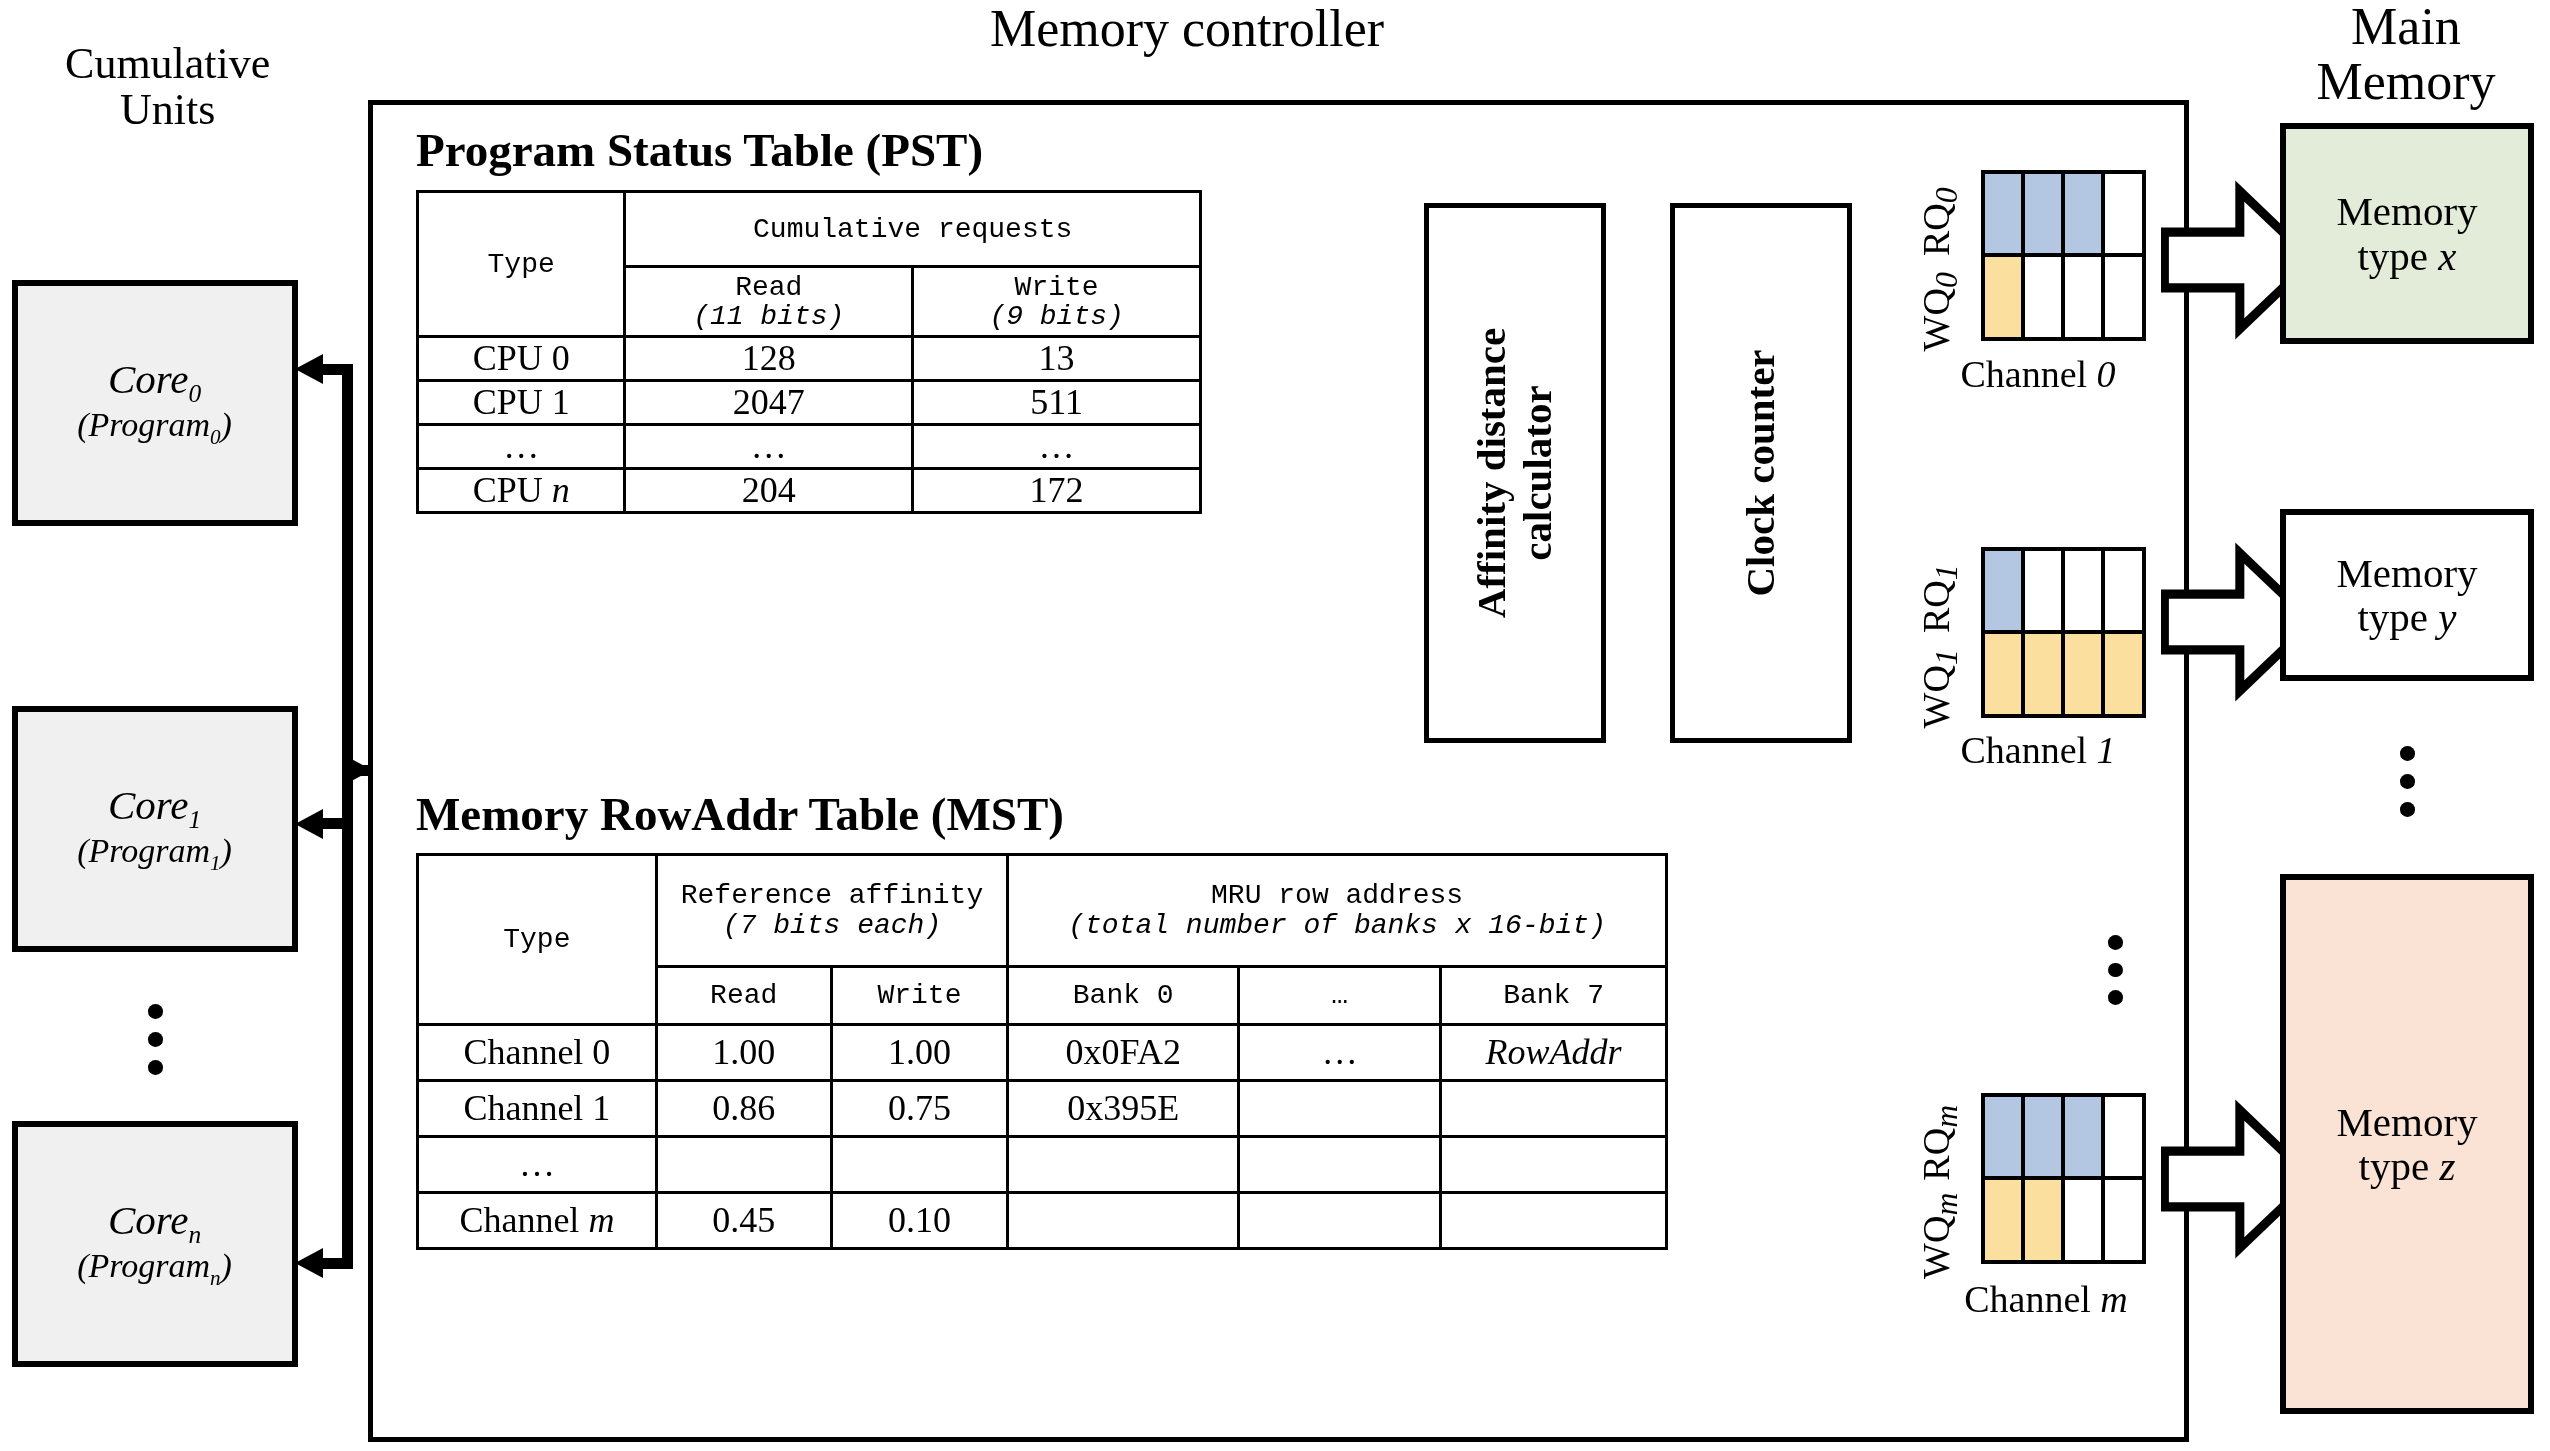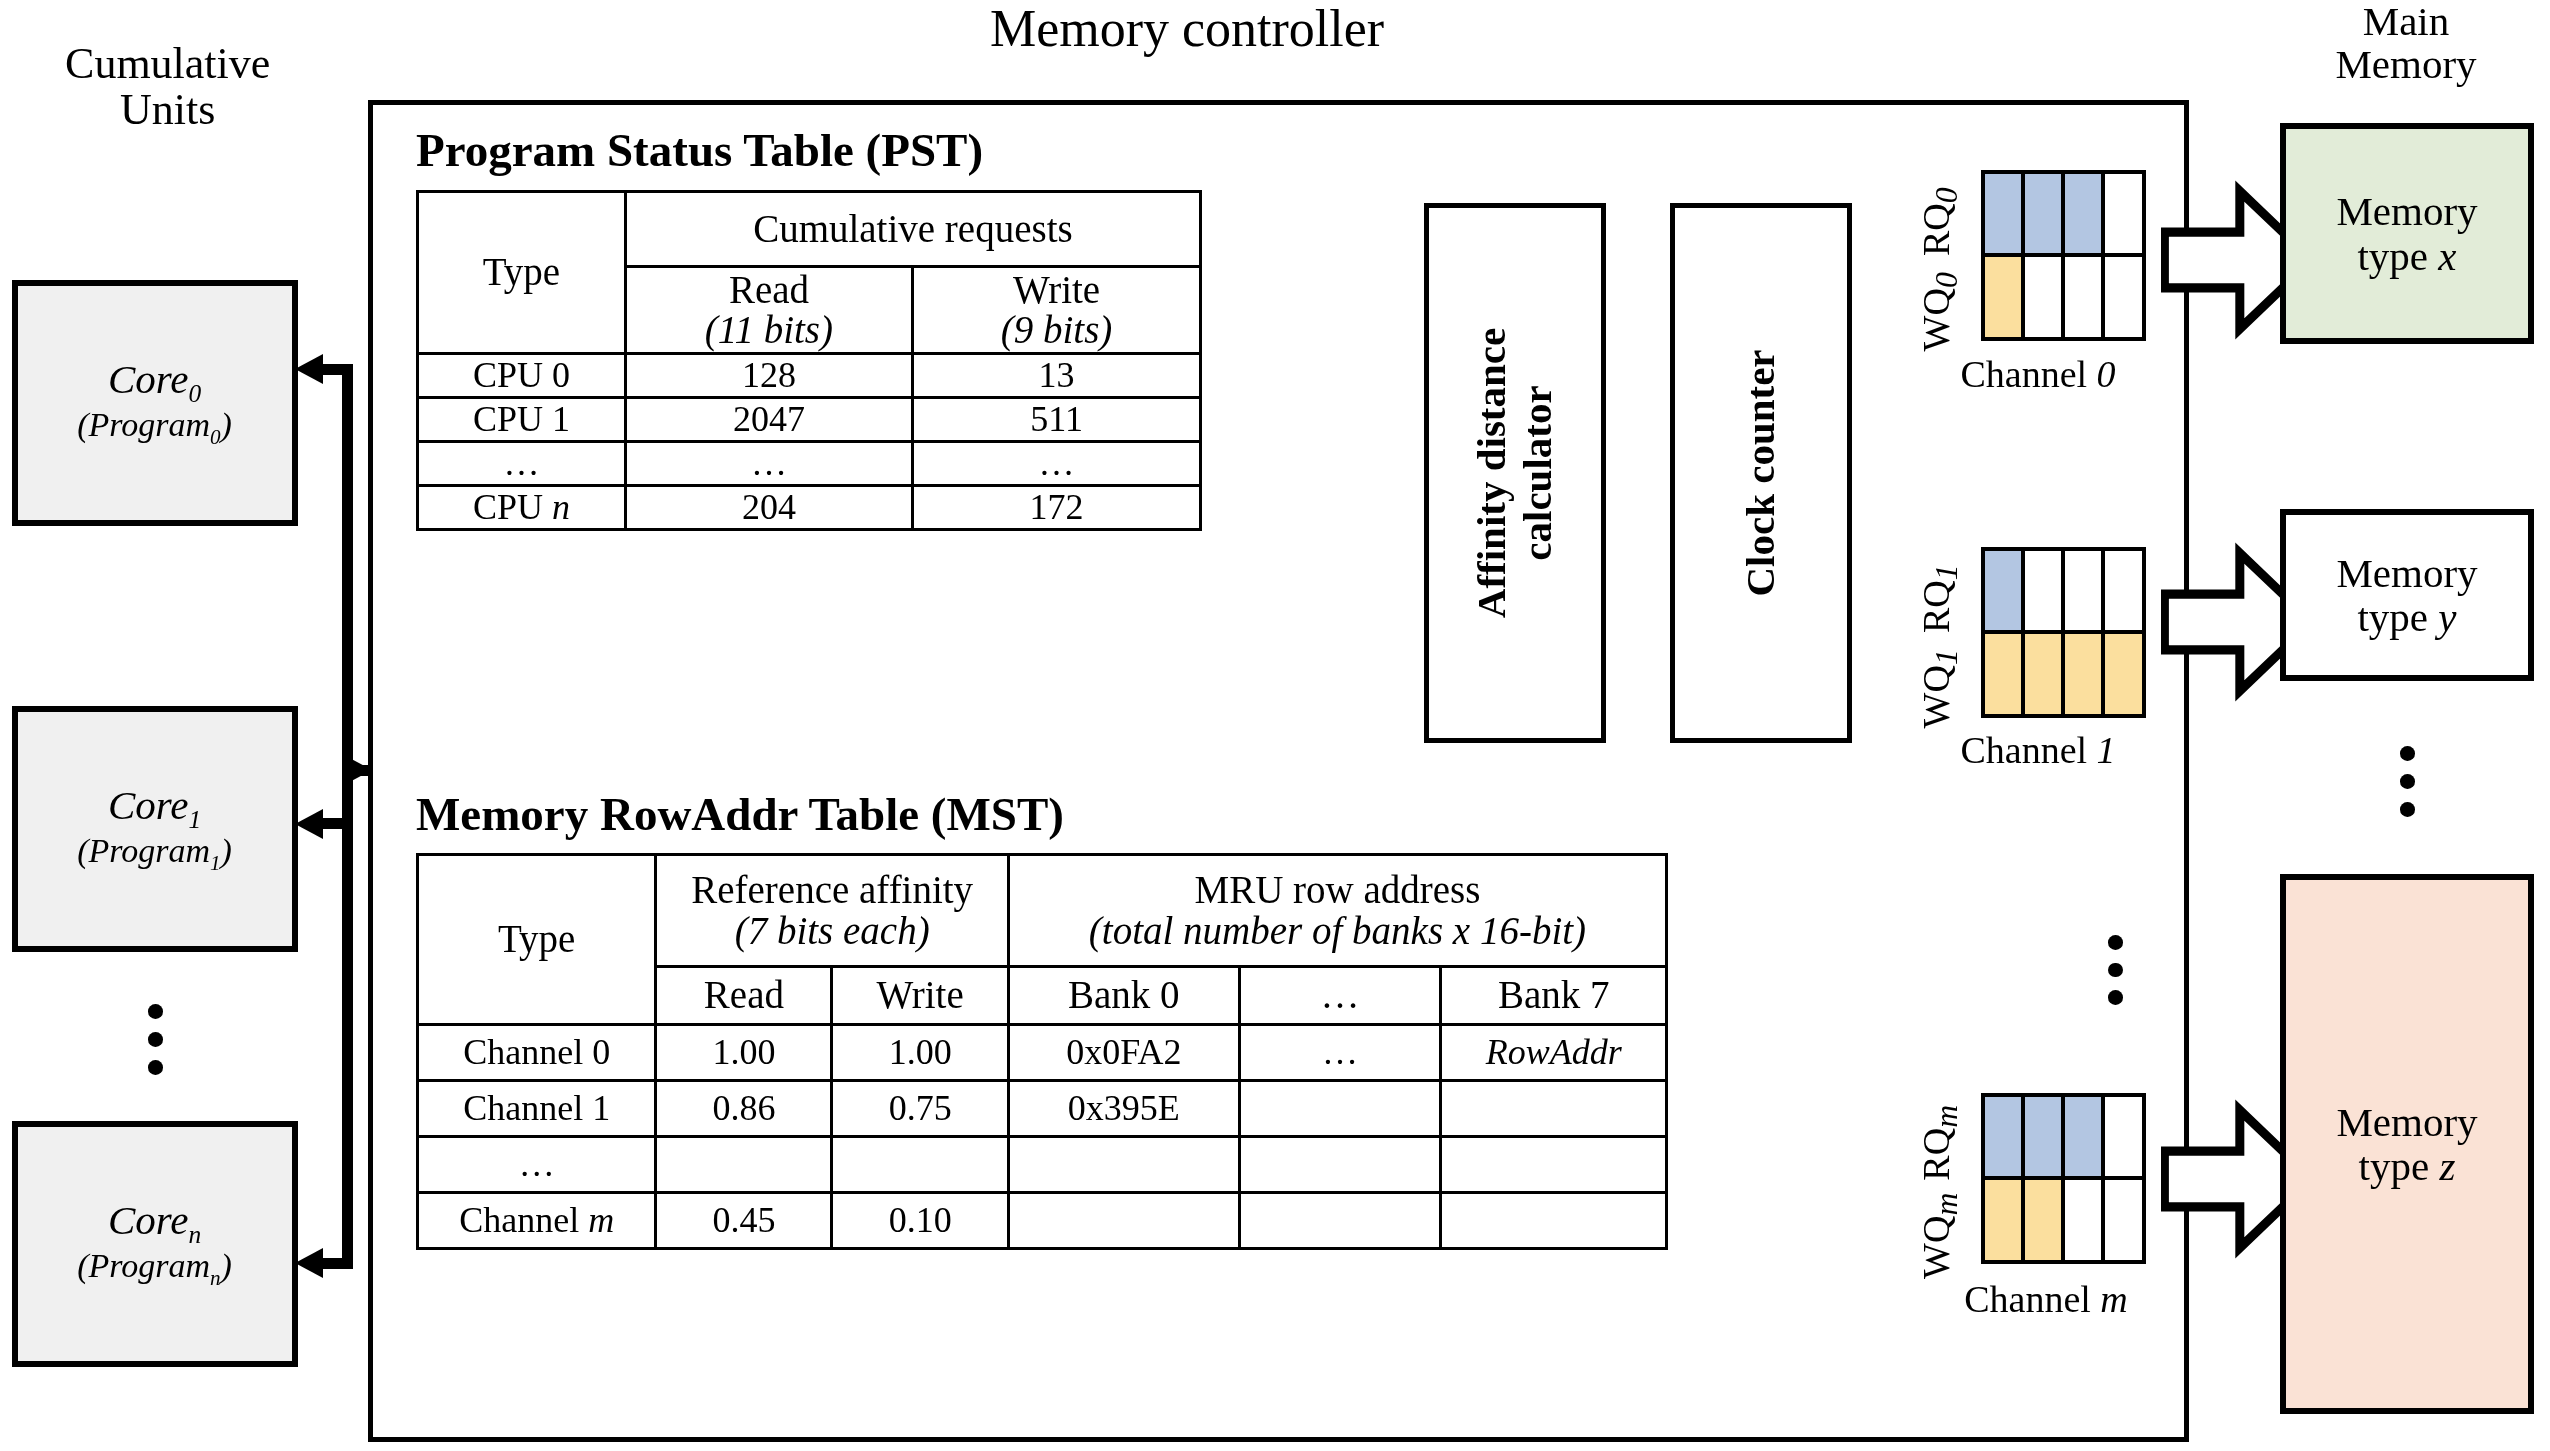--- a/index.html
+++ b/index.html
@@ -4,21 +4,21 @@
 <style>
   html,body{margin:0;padding:0;background:#fff;}
   body{width:2550px;height:1452px;position:relative;
        font-family:"Liberation Serif","DejaVu Serif",serif;color:#000;overflow:hidden;}
   .abs{position:absolute;box-sizing:border-box;}
   .ctr{display:flex;align-items:center;justify-content:center;text-align:center;}
 
   
   #mc-title{left:868px;top:3.3px;width:638px;font-size:52px;line-height:1.0;}
   #pu-title{left:8.2px;top:41px;width:319px;font-size:44px;line-height:1.05;}
-  #mm-title{left:2267px;top:0px;width:278px;font-size:41px;line-height:1.05;}
+  #mm-title{left:2267px;top:0px;width:278px;font-size:52px;line-height:1.05;}
 
   
   #mc-frame{left:368px;top:100px;width:1821px;height:1342px;border:5.7px solid #000;background:#fff;}
 
   
   .core{border:6.5px solid #000;background:#f0f0f0;flex-direction:column;
         font-style:italic;font-size:41px;line-height:1.06;}
   .core .sub{font-size:34px;}
   .core sub{font-size:0.62em;font-style:italic;}
   #core0{left:11.5px;top:280px;width:286px;height:246px;}
@@ -33,21 +33,21 @@
 
   
   .sec-title{font-weight:bold;font-size:47px;white-space:nowrap;}
   #pst-title{left:416px;top:123px;font-family:Liberation Serif, serif;}
   #mst-title{left:416px;top:787px;}
 
   
   table.tbl{border-collapse:collapse;background:#fff;}
   table.tbl td{border:3.3px solid #000;text-align:center;vertical-align:middle;
                font-size:36px;padding:1.6px 4.9px;line-height:1.04;}
-  table.tbl td.hd{font-size:39px;}
+  table.tbl td.hd{font-size:28px;font-family:Liberation Mono, monospace;}
   table.tbl td i{font-style:italic;}
   #pst-tbl{left:416px;top:190px;width:786px;}
   #mst-tbl{left:416px;top:853px;width:1252px;}
   .pst-r{height:44px;}
 
   
   .vbox{border:5.7px solid #000;background:#fff;}
   .vtext{position:absolute;left:50%;top:50%;transform:translate(-50%,-50%) rotate(-90deg);
          white-space:nowrap;font-weight:bold;font-size:41px;text-align:center;line-height:1.12;}
   #adc-box{left:1424px;top:203px;width:182px;height:540px;}

